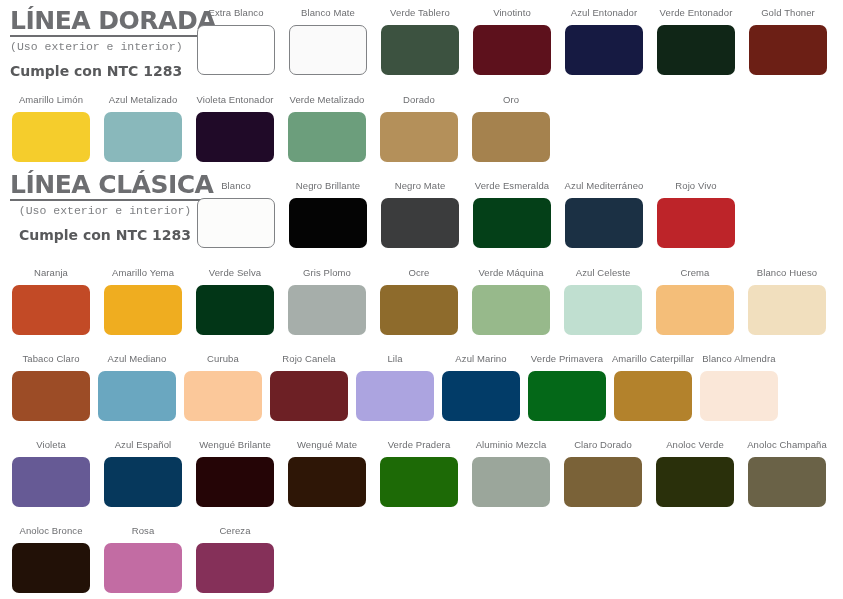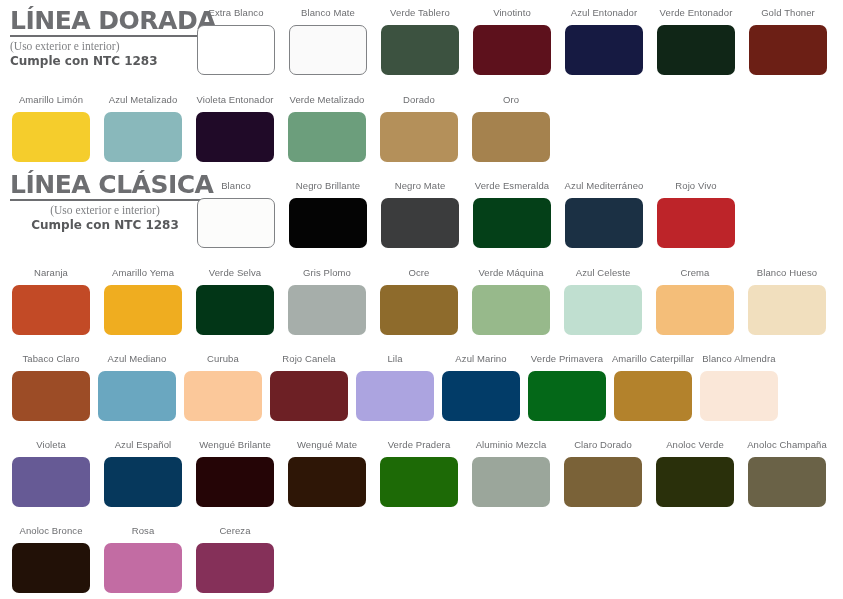--- a/index.html
+++ b/index.html
@@ -34,32 +34,32 @@
     font-size: 25px;
     letter-spacing: -0.5px;
     color: #6d6e71;
     line-height: 1.05;
     white-space: nowrap;
     border-bottom: 2px solid #6d6e71;
     display: inline-block;
     padding-bottom: 1px;
   }
   .line-header .sub1 {
-    font-family: Liberation Serif, serif;
+    font-family: Liberation Mono, monospace;
     font-size: 11.5px;
     color: #808285;
     margin-top: 3px;
     line-height: 1.15;
   }
   .line-header .sub2 {
     font-family: "DejaVu Sans", sans-serif;
-    font-size: 12px;
+    font-size: 14px;
     font-weight: bold;
     color: #58595b;
-    margin-top: 2px;
+    margin-top: 10px;
     line-height: 1.15;
   }
 
   
   .row {
     position: absolute;
     display: flex;
     gap: 14px;
   }
   .swatch-cell {

